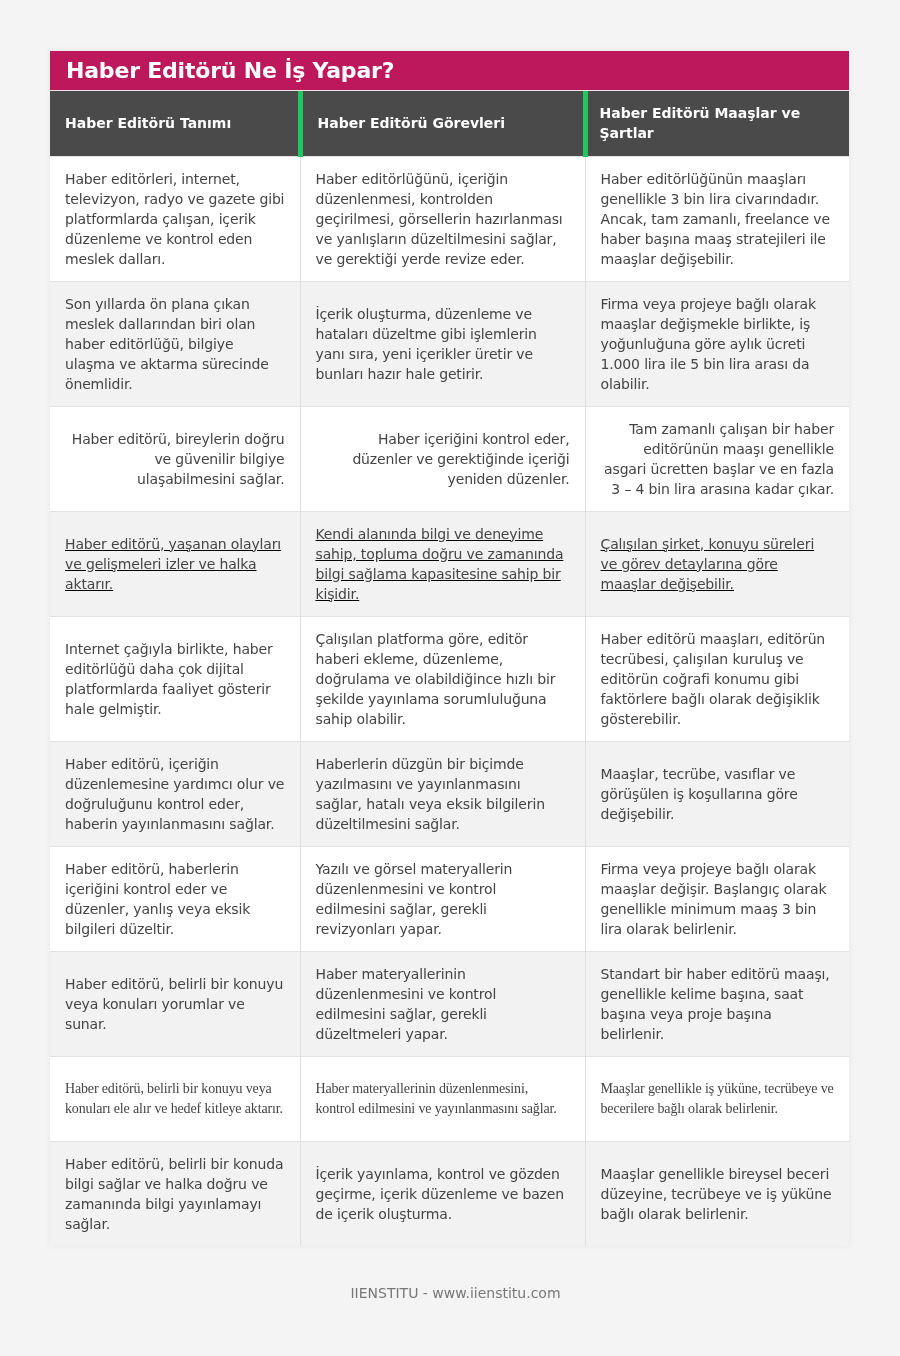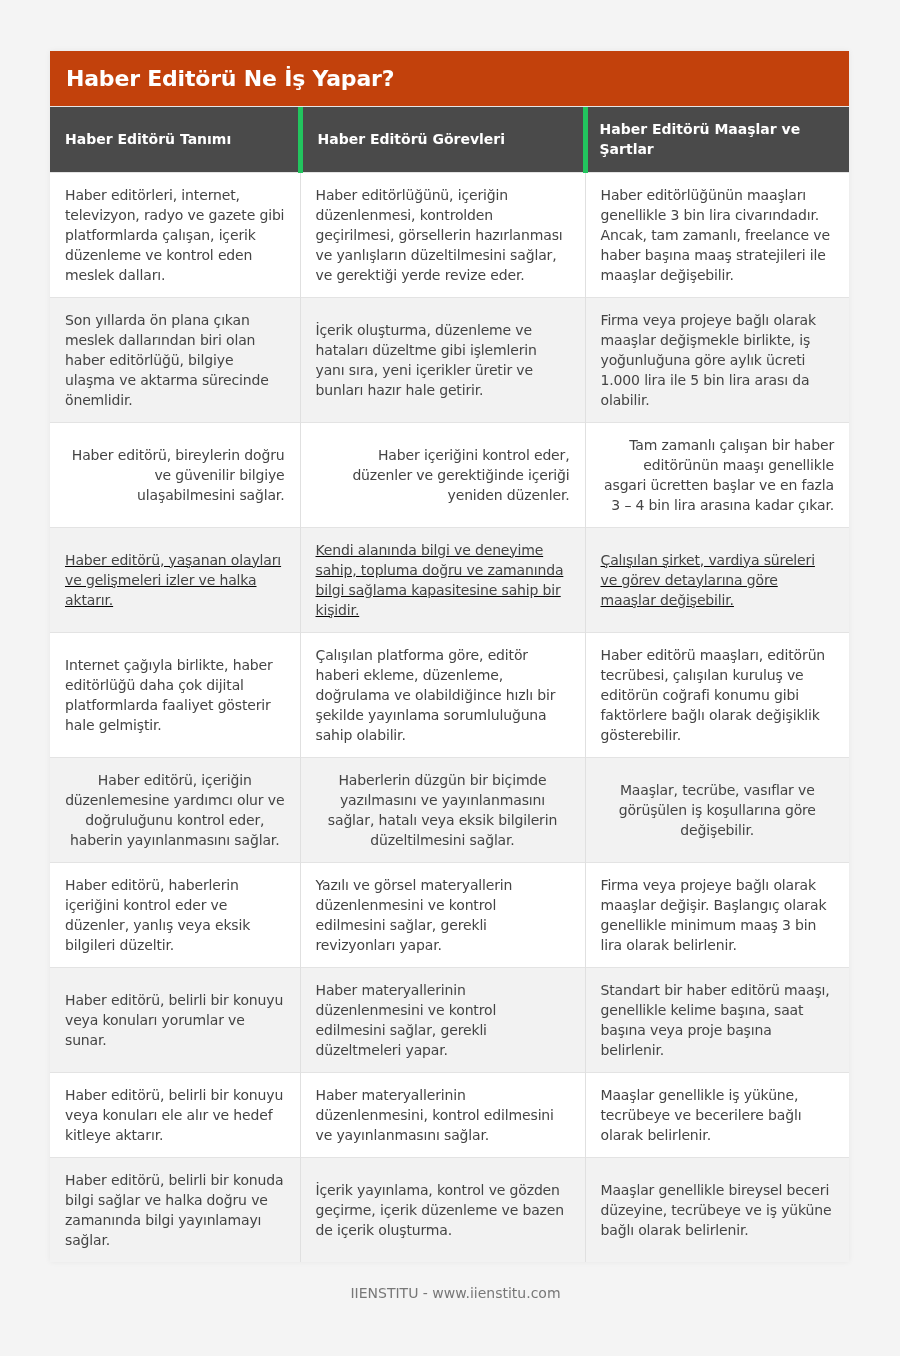--- a/index.html
+++ b/index.html
@@ -11,22 +11,22 @@
       overflow: hidden;
     }
     .card {
       position: absolute;
       left: 50px; top: 51px;
       width: 799px;
       background: #ffffff;
       box-shadow: 0 0 6px rgba(0,0,0,0.06);
     }
     .title-bar {
-      background: #c2410c;
-      height: 56px;
+      background: #be185d;
+      height: 40px;
       border-bottom: 1px solid #e6e6e6;
       display: flex; align-items: center;
       padding-left: 16px;
       box-sizing: border-box;
     }
     .title-bar h1 {
       margin: 0;
       color: #ffffff;
       font-size: 22px;
       font-weight: bold;
@@ -66,24 +66,24 @@
       letter-spacing: -0.15px;
     }
     tbody td:last-child { border-right: none; }
     tbody tr:nth-child(odd) td { background: #ffffff; }
     tbody tr:nth-child(even) td { background: #f2f2f2; }
     tbody tr.r0 { height: 125px; }
     tbody tr.r1 { height: 125px; }
     tbody tr.r2 { height: 105px; text-align: right; }
     tbody tr.r3 { height: 105px; text-decoration: underline; }
     tbody tr.r4 { height: 125px; }
-    tbody tr.r5 { height: 105px; text-align: center; }
+    tbody tr.r5 { height: 105px; }
     tbody tr.r6 { height: 105px; }
     tbody tr.r7 { height: 105px; }
-    tbody tr.r8 { height: 85px; }
+    tbody tr.r8 { height: 85px; font-family: Liberation Serif, serif; }
     tbody tr.r9 { height: 105px; }
     .footer {
       position: absolute;
       left: 11px; right: 0;
       top: 1285px;
       text-align: center;
       color: #777777;
       font-size: 14px;
     }
   </style>
@@ -119,21 +119,21 @@
         <td>Firma veya projeye bağlı olarak maaşlar değişmekle birlikte, iş yoğunluğuna göre aylık ücreti 1.000 lira ile 5 bin lira arası da olabilir.</td>
       </tr>
       <tr class="r2">
         <td>Haber editörü, bireylerin doğru ve güvenilir bilgiye ulaşabilmesini sağlar.</td>
         <td>Haber içeriğini kontrol eder, düzenler ve gerektiğinde içeriği yeniden düzenler.</td>
         <td>Tam zamanlı çalışan bir haber editörünün maaşı genellikle asgari ücretten başlar ve en fazla 3 – 4 bin lira arasına kadar çıkar.</td>
       </tr>
       <tr class="r3">
         <td>Haber editörü, yaşanan olayları ve gelişmeleri izler ve halka aktarır.</td>
         <td>Kendi alanında bilgi ve deneyime sahip, topluma doğru ve zamanında bilgi sağlama kapasitesine sahip bir kişidir.</td>
-        <td>Çalışılan şirket, vardiya süreleri ve görev detaylarına göre maaşlar değişebilir.</td>
+        <td>Çalışılan şirket, konuyu süreleri ve görev detaylarına göre maaşlar değişebilir.</td>
       </tr>
       <tr class="r4">
         <td>Internet çağıyla birlikte, haber editörlüğü daha çok dijital platformlarda faaliyet gösterir hale gelmiştir.</td>
         <td>Çalışılan platforma göre, editör haberi ekleme, düzenleme, doğrulama ve olabildiğince hızlı bir şekilde yayınlama sorumluluğuna sahip olabilir.</td>
         <td>Haber editörü maaşları, editörün tecrübesi, çalışılan kuruluş ve editörün coğrafi konumu gibi faktörlere bağlı olarak değişiklik gösterebilir.</td>
       </tr>
       <tr class="r5">
         <td>Haber editörü, içeriğin düzenlemesine yardımcı olur ve doğruluğunu kontrol eder, haberin yayınlanmasını sağlar.</td>
         <td>Haberlerin düzgün bir biçimde yazılmasını ve yayınlanmasını sağlar, hatalı veya eksik bilgilerin düzeltilmesini sağlar.</td>
         <td>Maaşlar, tecrübe, vasıflar ve görüşülen iş koşullarına göre değişebilir.</td>

